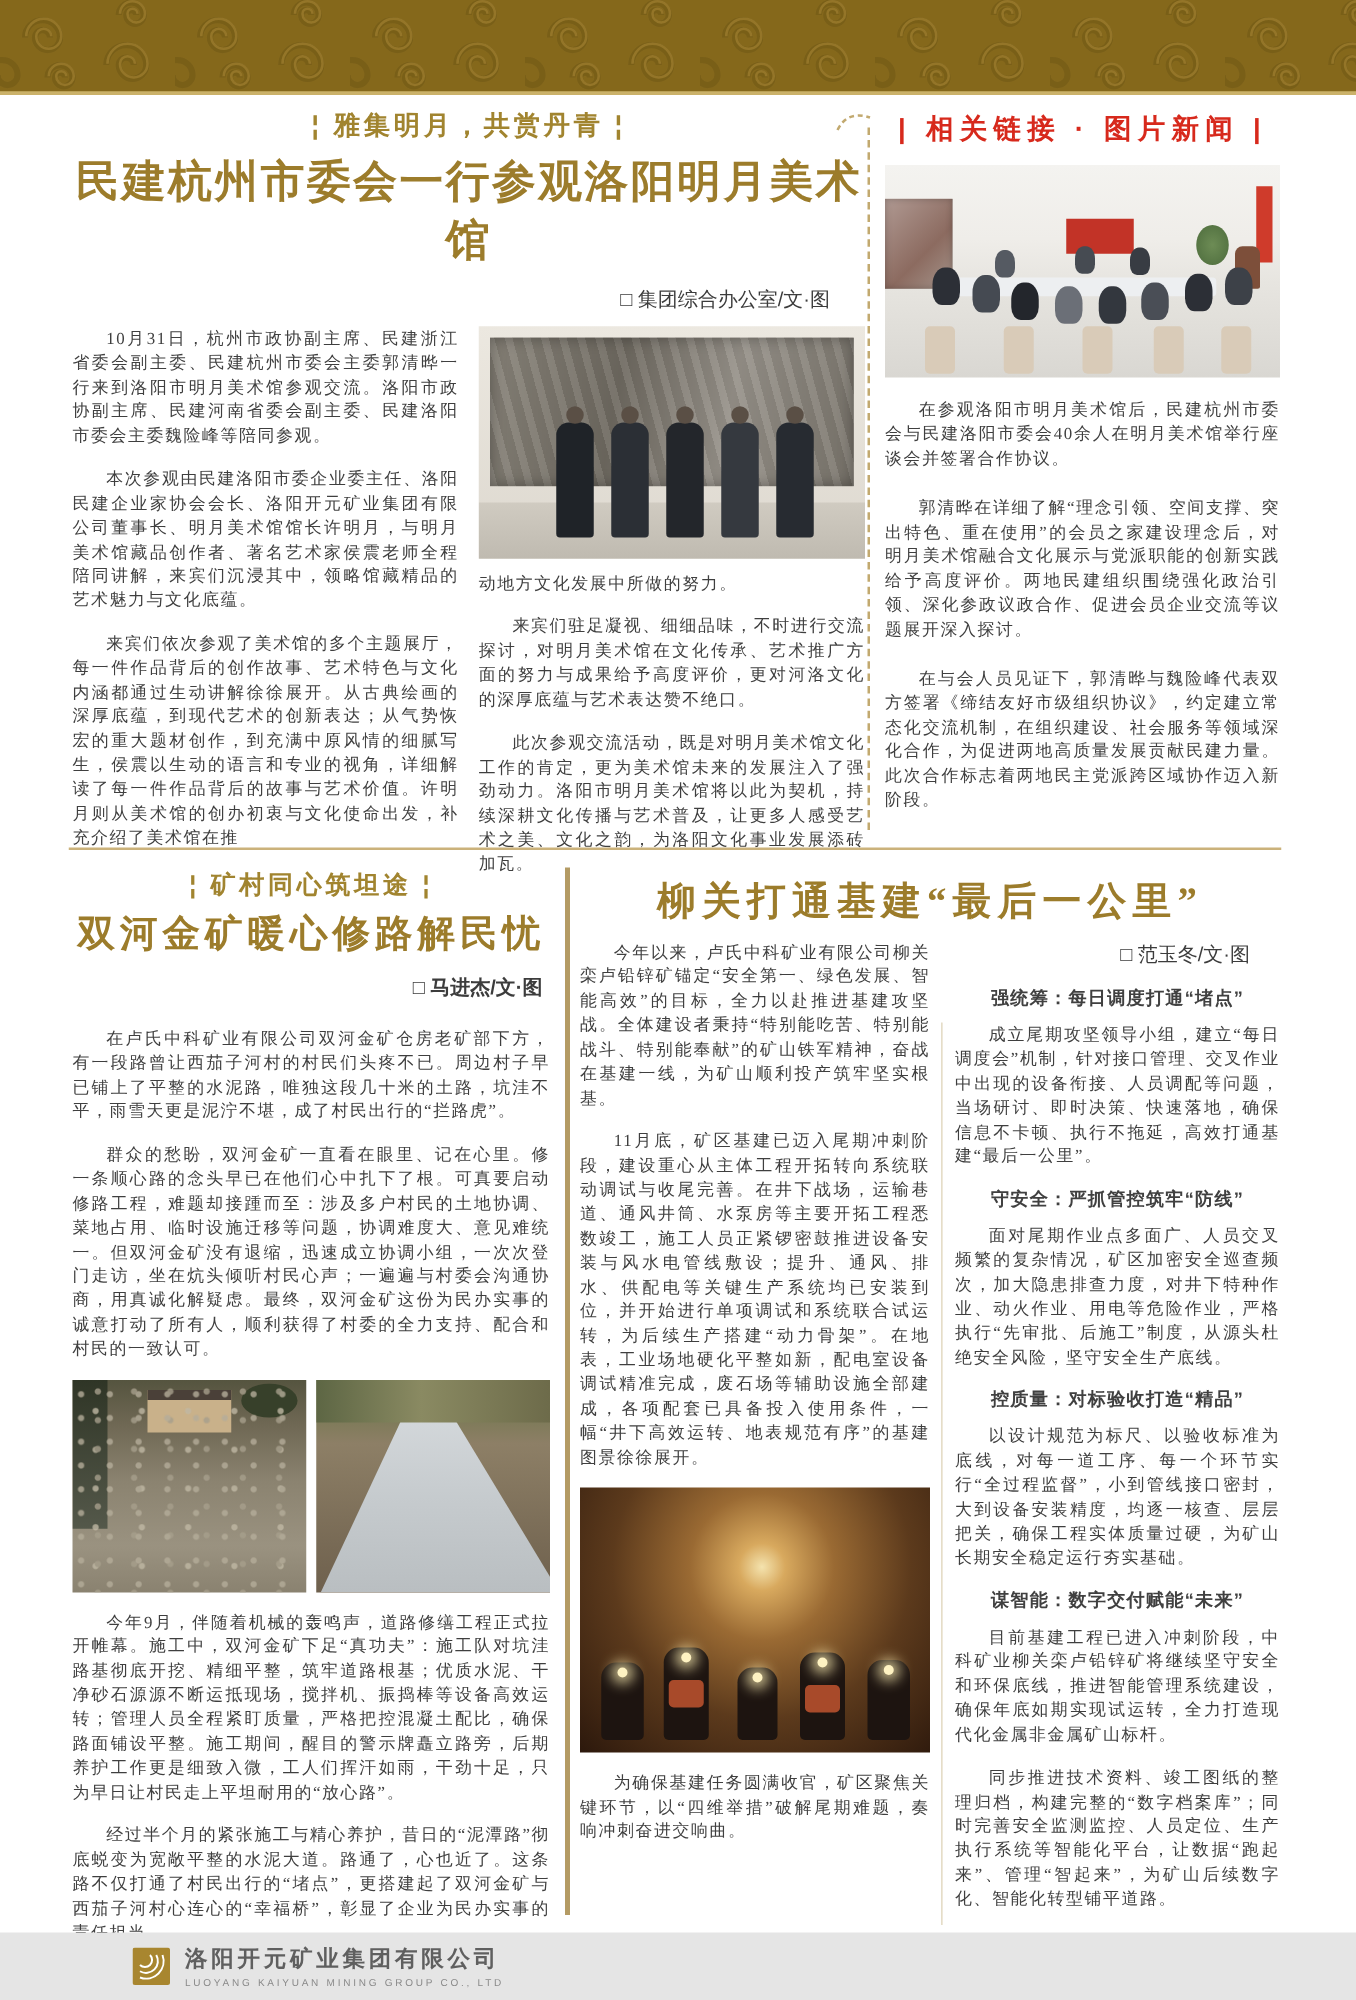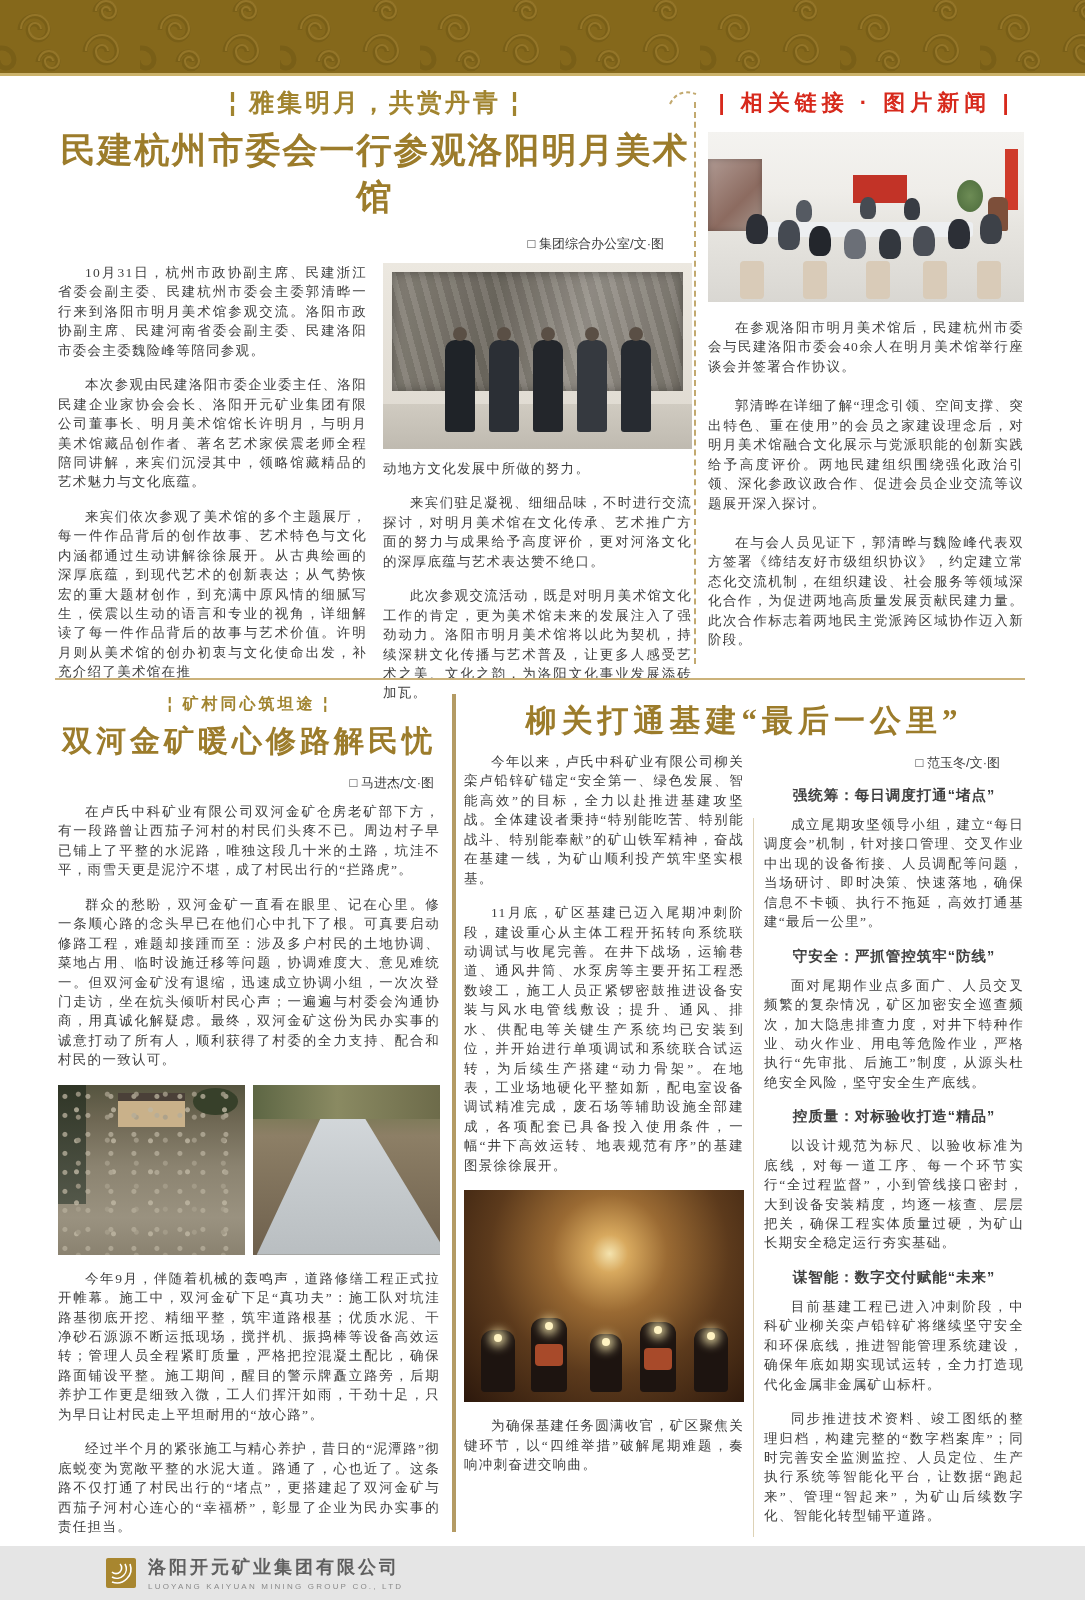--- a/index.html
+++ b/index.html
@@ -5,23 +5,23 @@
   html,body{margin:0;padding:0;background:#fff;}
   .page{position:relative;width:1085px;height:1600px;background:#ffffff;overflow:hidden;
         font-family:"Liberation Serif","DejaVu Serif",serif;color:#3f3f3f;}
   
   .banner{position:absolute;left:0;top:0;width:1085px;height:76px;}
   
   .para{font-size:13.5px;line-height:1.44;letter-spacing:1.3px;text-align:justify;
         text-indent:2em;margin:0 0 15px 0;}
   .para.noind{text-indent:0;}
   .kicker{font-family:"Liberation Sans","DejaVu Sans",sans-serif;font-weight:700;
-          color:#a1842f;text-align:center;letter-spacing:3px;font-size:25px;}
+          color:#a1842f;text-align:center;letter-spacing:3px;font-size:21px;}
   .headline{font-weight:700;color:#9c7c2b;text-align:center;letter-spacing:2px;}
-  .byline{font-family:"Liberation Sans","DejaVu Sans",sans-serif;font-size:13px;
+  .byline{font-family:"Liberation Sans","DejaVu Sans",sans-serif;font-size:16px;
           color:#3c3c3c;text-align:right;}
   
   .a1{position:absolute;left:58px;top:86px;width:634px;}
   .a1 .headline{font-size:35px;margin-top:8px;}
   .a1 .byline{margin:14px 0 10px;padding-right:28px;}
   .cols{display:flex;gap:16px;}
   .col{width:309px;}
   .photo{position:relative;overflow:hidden;}
   .photo-gallery{width:309px;height:186px;margin-bottom:10px;background:linear-gradient(180deg,#ece8e0 0%,#ddd8cf 100%);}
   .photo-gallery .mural{position:absolute;left:3%;right:3%;top:5%;height:64%;
@@ -49,21 +49,21 @@
   .photo-meeting .statue{position:absolute;right:5%;top:38%;width:20px;height:34px;background:#7d4f3a;border-radius:6px 6px 2px 2px;}
   .photo-meeting .table{position:absolute;left:16%;right:16%;top:53%;height:9%;background:#edeff1;border-radius:3px;}
   .pp{position:absolute;width:22px;height:30px;border-radius:45% 45% 35% 35%;}
   .ch{position:absolute;bottom:2%;width:24px;height:38px;background:#d9cbb8;border-radius:4px;}
   
   .hrule{position:absolute;left:55px;top:678px;width:970px;height:2px;background:#cbb27b;}
   .vdivider{position:absolute;left:452px;top:694px;width:4px;height:838px;background:#b49b64;}
   
   .a2{position:absolute;left:58px;top:694px;width:382px;}
   .a2 .headline{font-size:30px;margin-top:6px;letter-spacing:4px;}
-  .a2 .byline{margin:12px 0 10px;padding-right:6px;}
+  .a2 .byline{margin:12px 0 20px;padding-right:6px;font-weight:bold;}
   .photo-row{display:flex;gap:8px;margin:4px 0 14px;}
   .photo-rubble{width:187px;height:170px;
       background:linear-gradient(180deg,#55543f 0%,#6e6753 20%,#8b8370 48%,#9a9280 78%,#8a8270 100%);}
   .photo-rubble::after{content:"";position:absolute;inset:0;
       background-image:radial-gradient(circle at 30% 60%,#b5ad9a 0 2px,transparent 3px),
                        radial-gradient(circle at 70% 40%,#a79f8c 0 2px,transparent 3px),
                        radial-gradient(circle at 50% 80%,#c0b8a4 0 2px,transparent 3px);
       background-size:23px 19px,29px 23px,37px 31px;opacity:.8;}
   .photo-rubble .treeL{position:absolute;left:0;top:0;bottom:30%;width:15%;
       background:linear-gradient(#2f3526,#54584a);}
@@ -189,21 +189,21 @@
     </div>
     <p class="para" style="margin-bottom:20px;">在参观洛阳市明月美术馆后，民建杭州市委会与民建洛阳市委会40余人在明月美术馆举行座谈会并签署合作协议。</p>
     <p class="para" style="margin-bottom:20px;">郭清晔在详细了解“理念引领、空间支撑、突出特色、重在使用”的会员之家建设理念后，对明月美术馆融合文化展示与党派职能的创新实践给予高度评价。两地民建组织围绕强化政治引领、深化参政议政合作、促进会员企业交流等议题展开深入探讨。</p>
     <p class="para">在与会人员见证下，郭清晔与魏险峰代表双方签署《缔结友好市级组织协议》，约定建立常态化交流机制，在组织建设、社会服务等领域深化合作，为促进两地高质量发展贡献民建力量。此次合作标志着两地民主党派跨区域协作迈入新阶段。</p>
   </div>
 
   <div class="hrule"></div>
   <div class="vdivider"></div>
 
   <div class="a2">
-    <div class="kicker" style="font-size:16px;">¦ 矿村同心筑坦途 ¦</div>
+    <div class="kicker" style="font-size:20px;">¦ 矿村同心筑坦途 ¦</div>
     <div class="headline">双河金矿暖心修路解民忧</div>
     <div class="byline">□ 马进杰/文·图</div>
     <p class="para">在卢氏中科矿业有限公司双河金矿仓房老矿部下方，有一段路曾让西茄子河村的村民们头疼不已。周边村子早已铺上了平整的水泥路，唯独这段几十米的土路，坑洼不平，雨雪天更是泥泞不堪，成了村民出行的“拦路虎”。</p>
     <p class="para">群众的愁盼，双河金矿一直看在眼里、记在心里。修一条顺心路的念头早已在他们心中扎下了根。可真要启动修路工程，难题却接踵而至：涉及多户村民的土地协调、菜地占用、临时设施迁移等问题，协调难度大、意见难统一。但双河金矿没有退缩，迅速成立协调小组，一次次登门走访，坐在炕头倾听村民心声；一遍遍与村委会沟通协商，用真诚化解疑虑。最终，双河金矿这份为民办实事的诚意打动了所有人，顺利获得了村委的全力支持、配合和村民的一致认可。</p>
     <div class="photo-row">
       <div class="photo photo-rubble">
         <div class="treeL"></div>
         <div class="house"></div>
         <div class="treeR"></div>
       </div>

